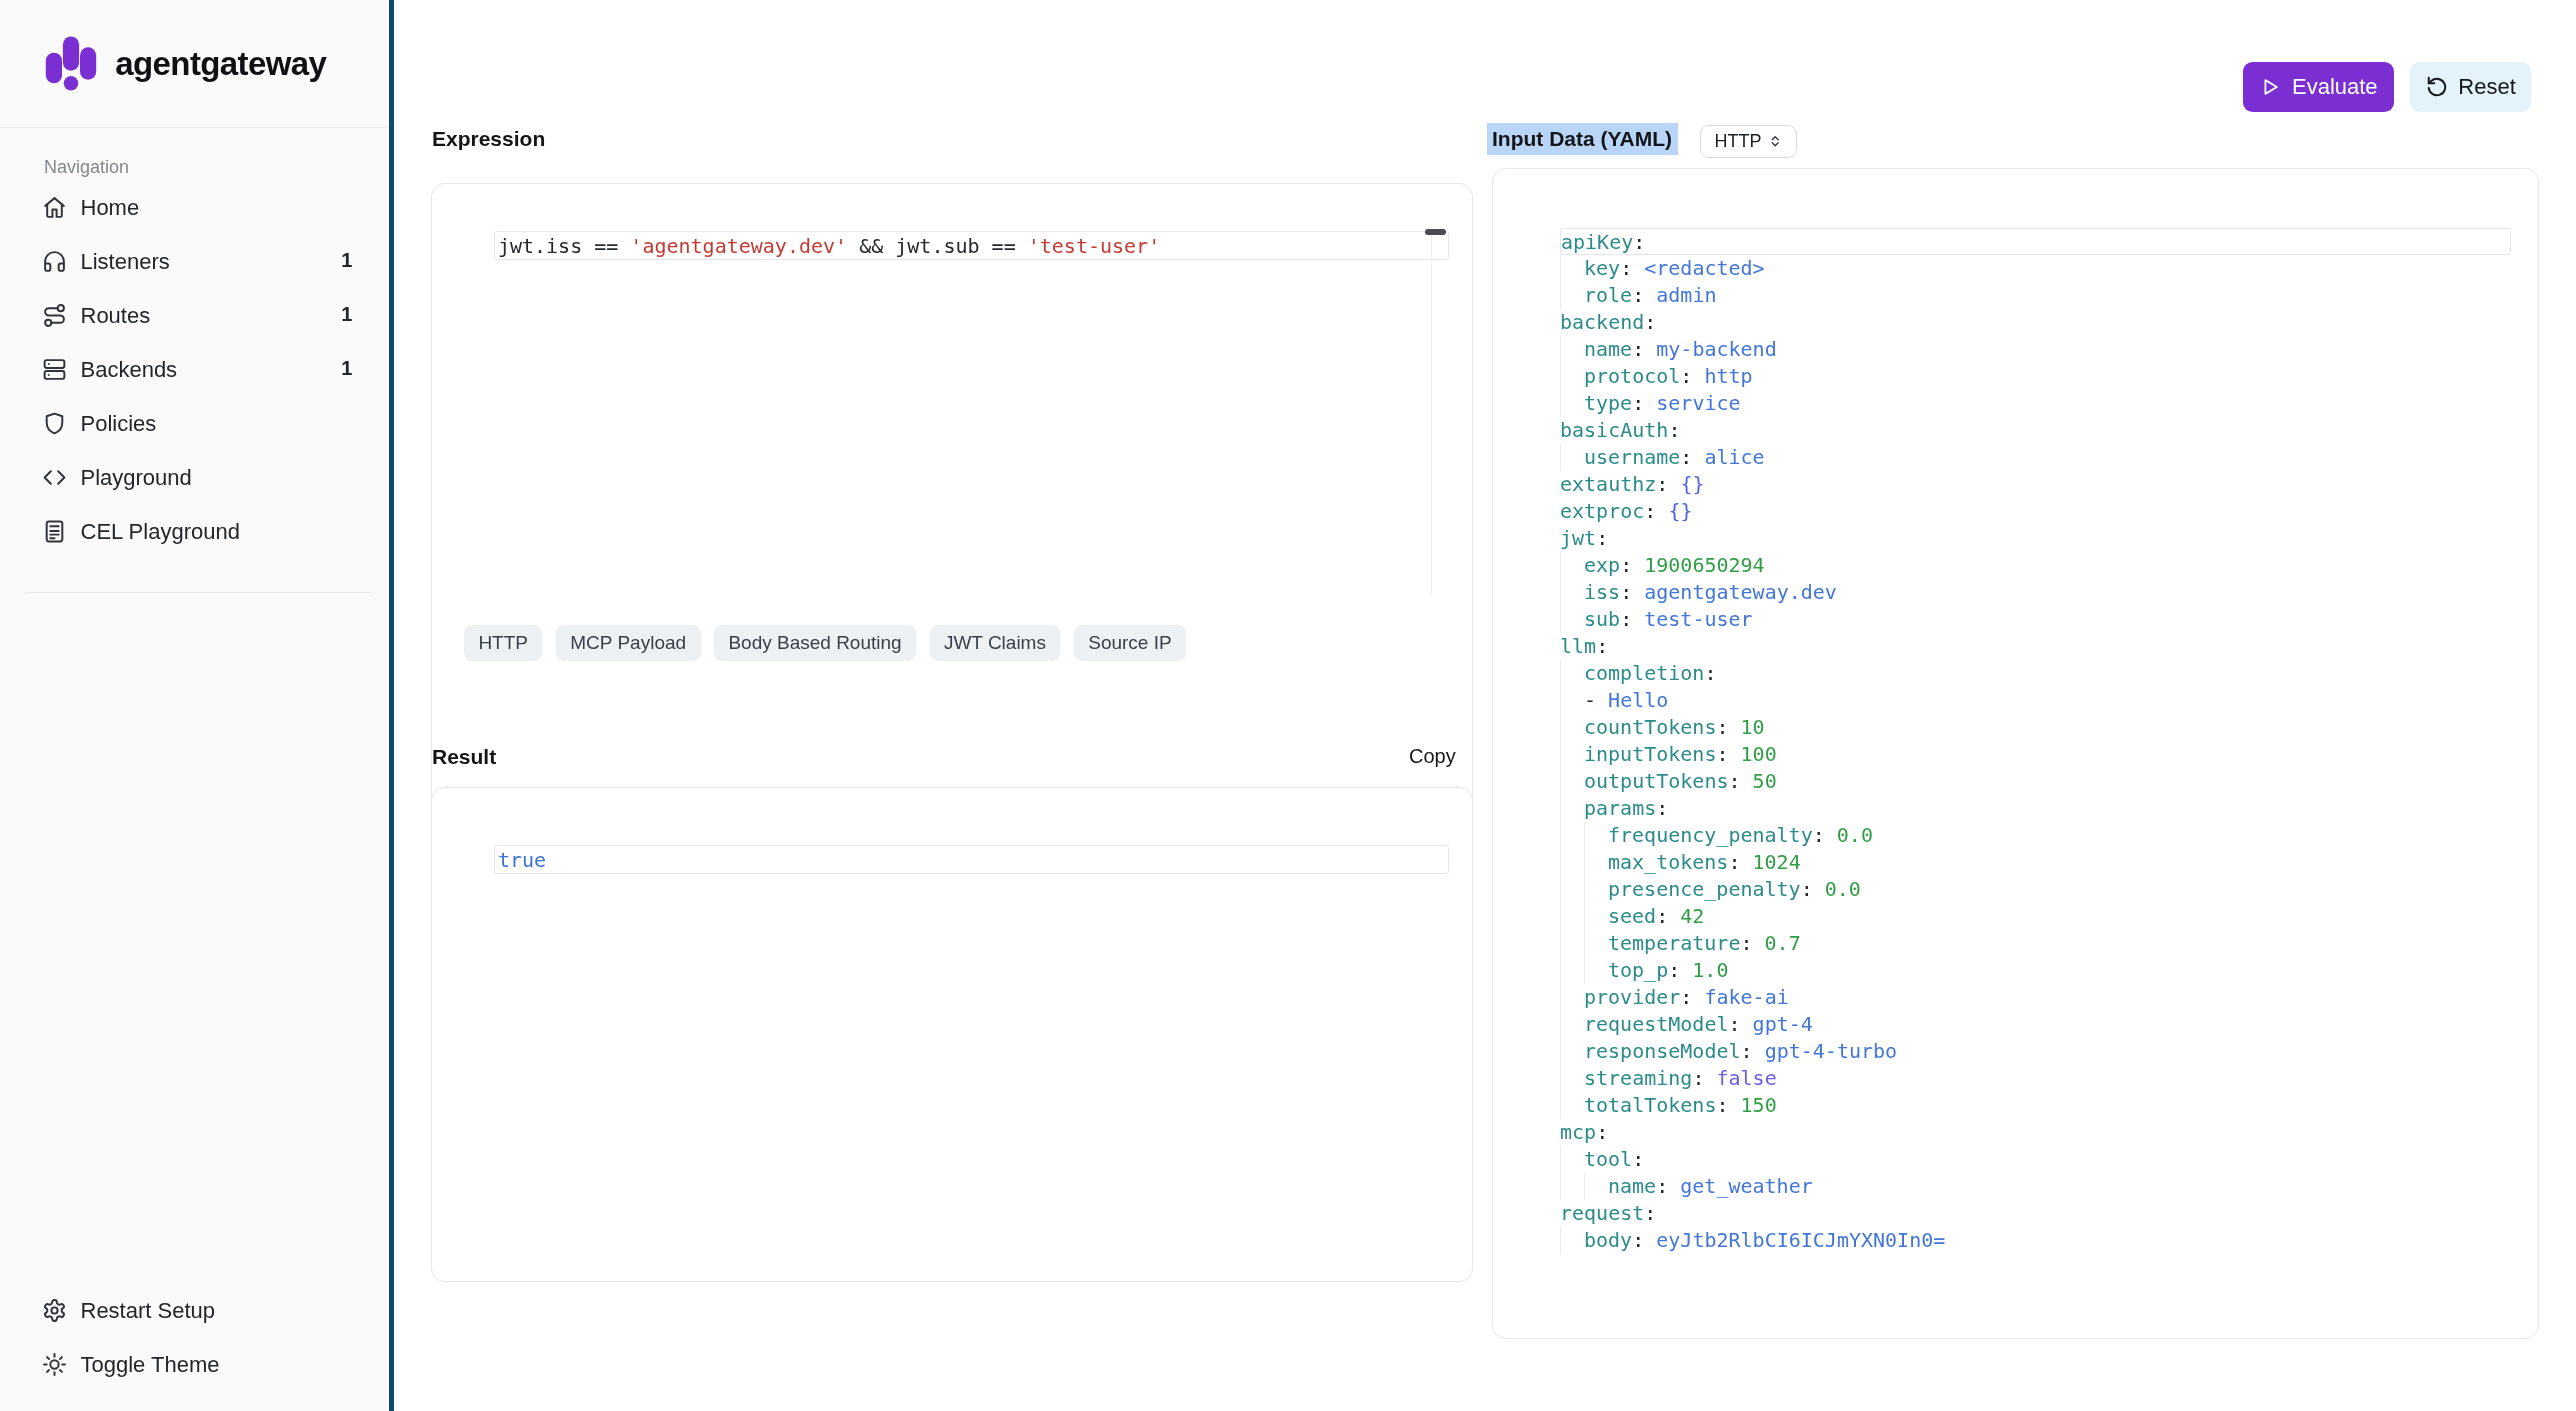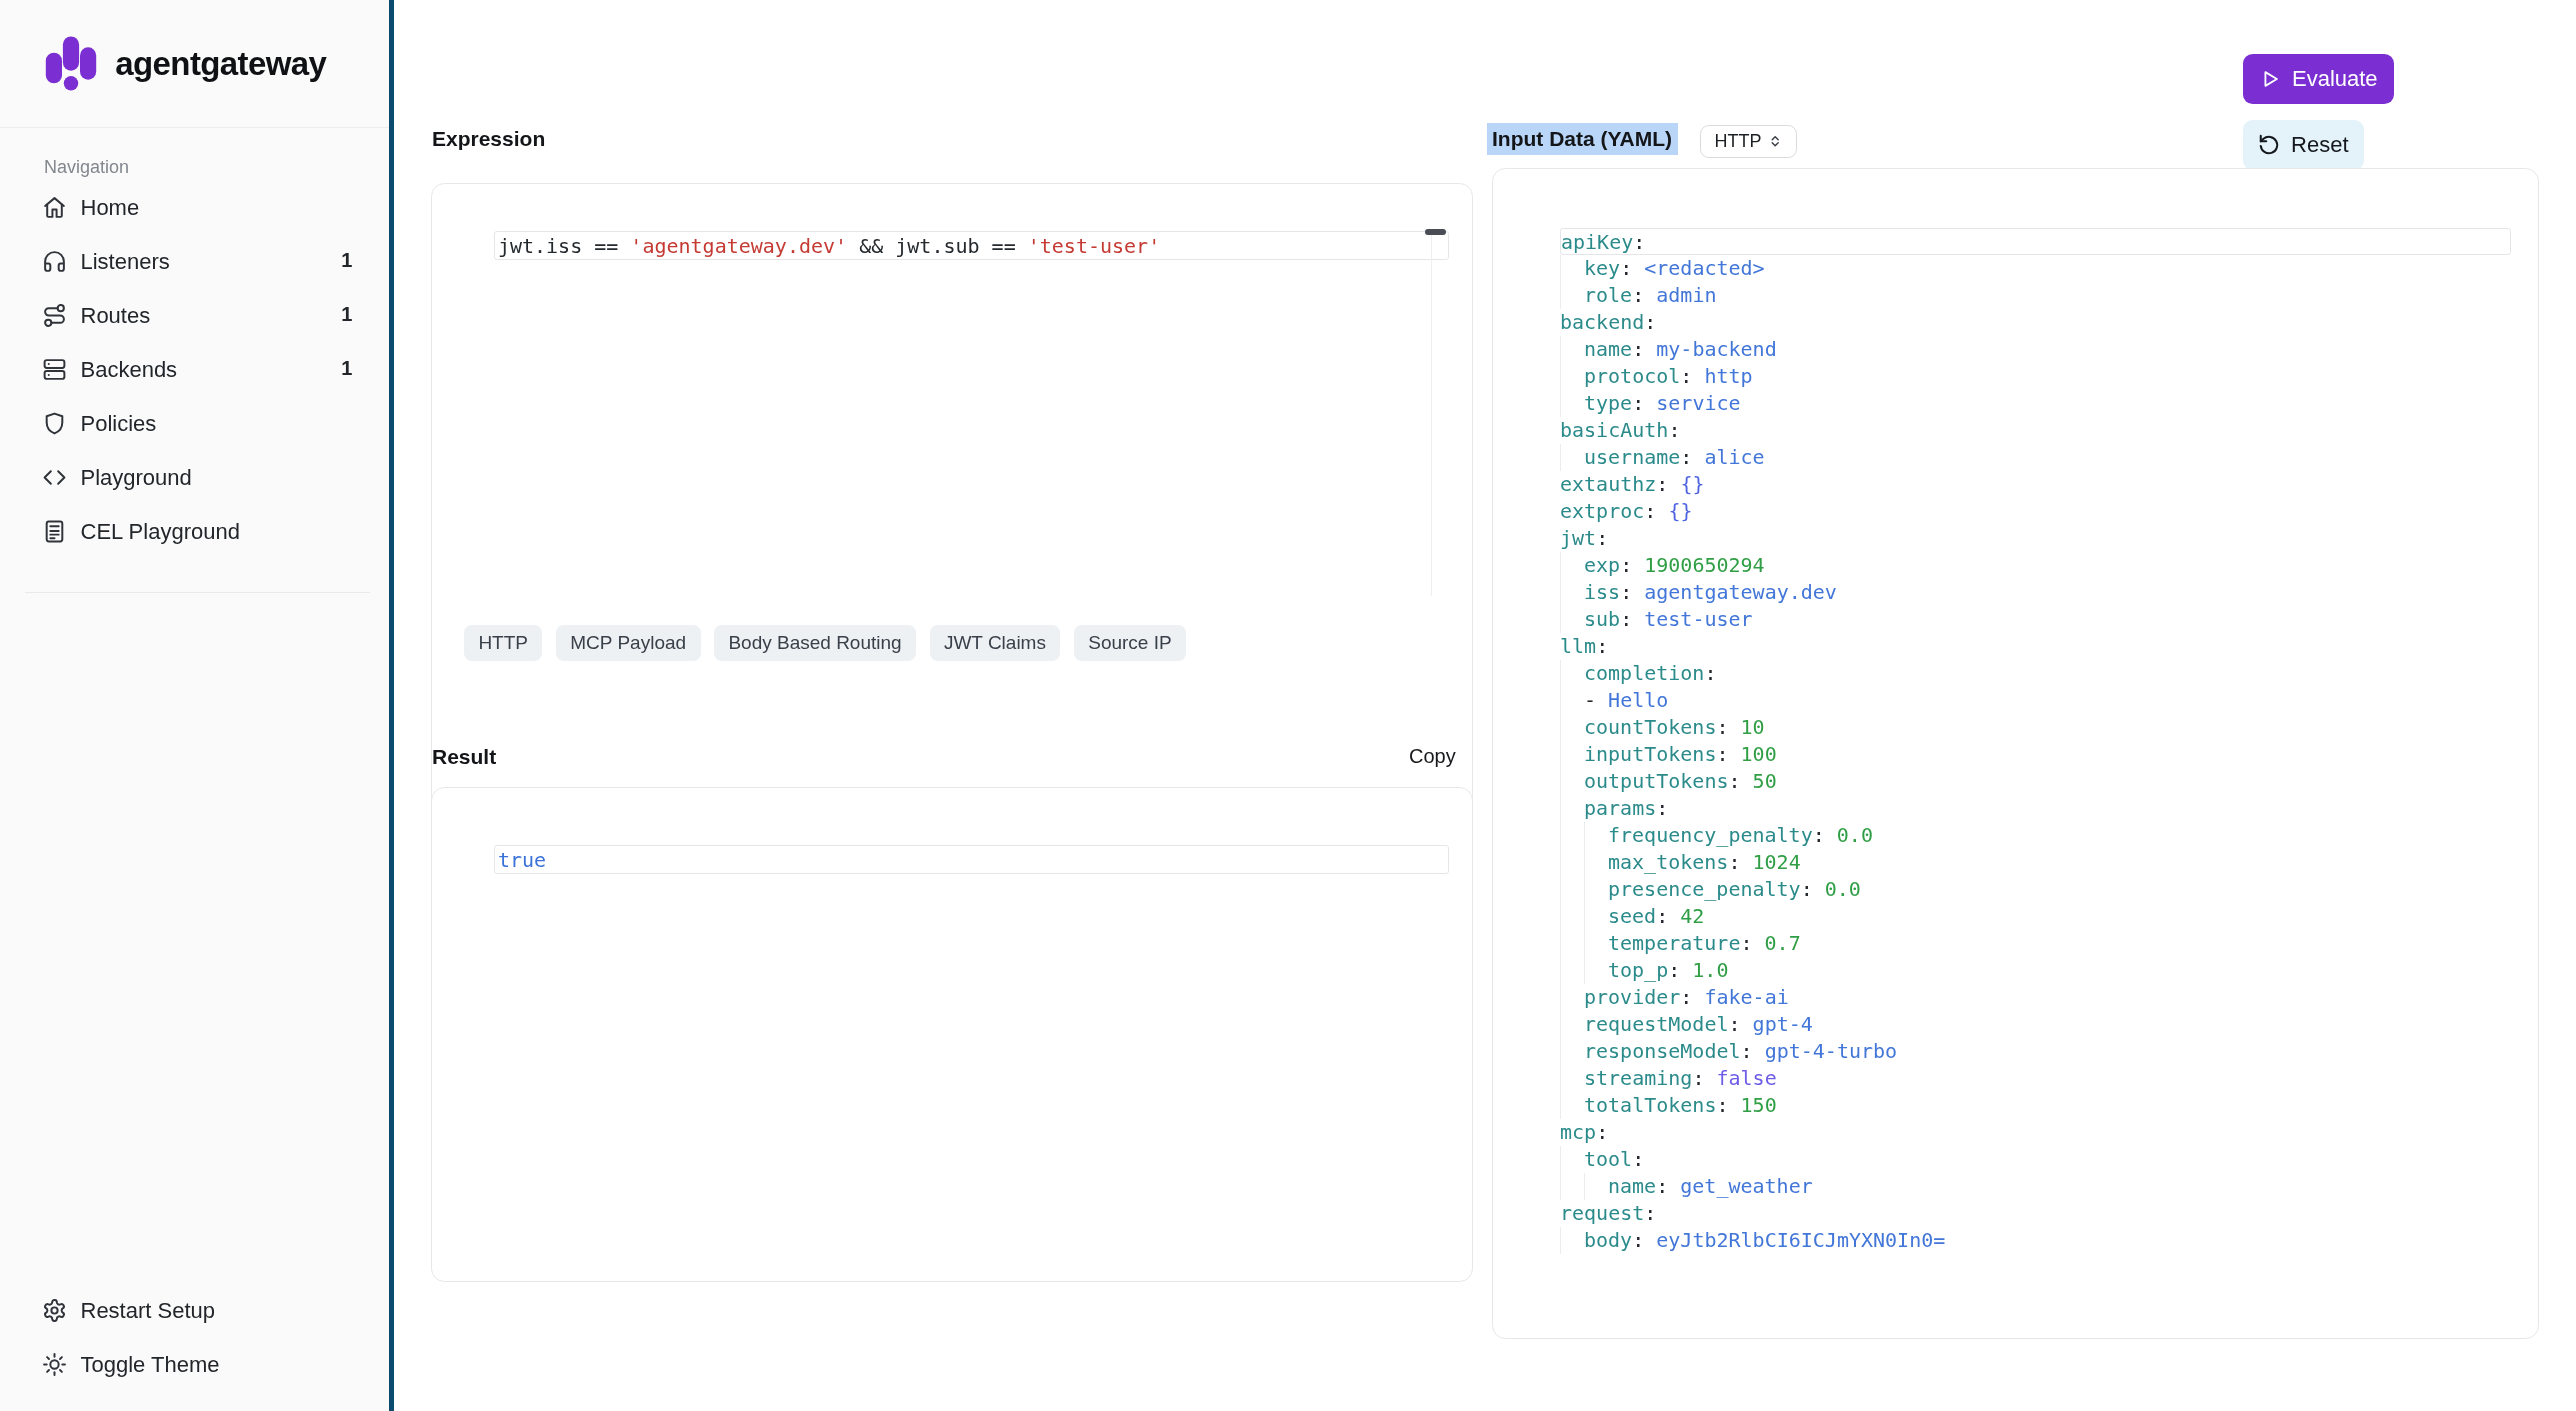--- a/index.html
+++ b/index.html
@@ -19,21 +19,21 @@
   .nav-label { color:#83878e; font-size:18px; padding-left:21px; margin-bottom:17.3px; }
   .nav-item { display:flex; align-items:flex-start; height:54px; padding:0 13.5px 0 19px;
     border-radius:9.6px; gap:13.5px; cursor:pointer; color:#22262b; }
   .nav-item .nicon { width:25px; height:25px; flex:none; display:flex; color:#30343a; }
   .nav-item .nicon svg { width:25px; height:25px; }
   .nav-item .nlabel { font-size:22px; flex:1; }
   .nav-item .ncount { font-size:20px; font-weight:600; color:#22262b; padding-right:5.8px; }
   .nav-divider { height:1px; background:#e9e9eb; margin:19px 1.9px 0 1.9px; }
   .nav-footer { position:absolute; left:23px; right:17.3px; bottom:5.8px; }
   
-  .toolbar { position:absolute; top:54px; left:2243px; display:flex; gap:16.3px;flex-direction:column; }
+  .toolbar { position:absolute; top:62px; left:2243px; display:flex; gap:16.3px; }
   .btn { height:50px; border:none; border-radius:9.6px; display:flex; align-items:center;
     justify-content:center; gap:10.6px; font-family:"Liberation Sans",sans-serif;
     font-size:22px; cursor:pointer; }
   .btn svg { width:22px; height:22px; }
   .btn-evaluate { width:151px; background:#7b2fd2; color:#ffffff; }
   .btn-reset { width:121px; background:#e3f3f9; color:#15181c; font-weight:500; }
   
   .left-col { position:absolute; left:431px; top:0; width:1042px; height:1412px; }
   .right-col { position:absolute; left:1492px; top:0; width:1047px; height:1412px; }
   .sec-title { position:absolute; font-size:21px; font-weight:600; color:#131518; }

